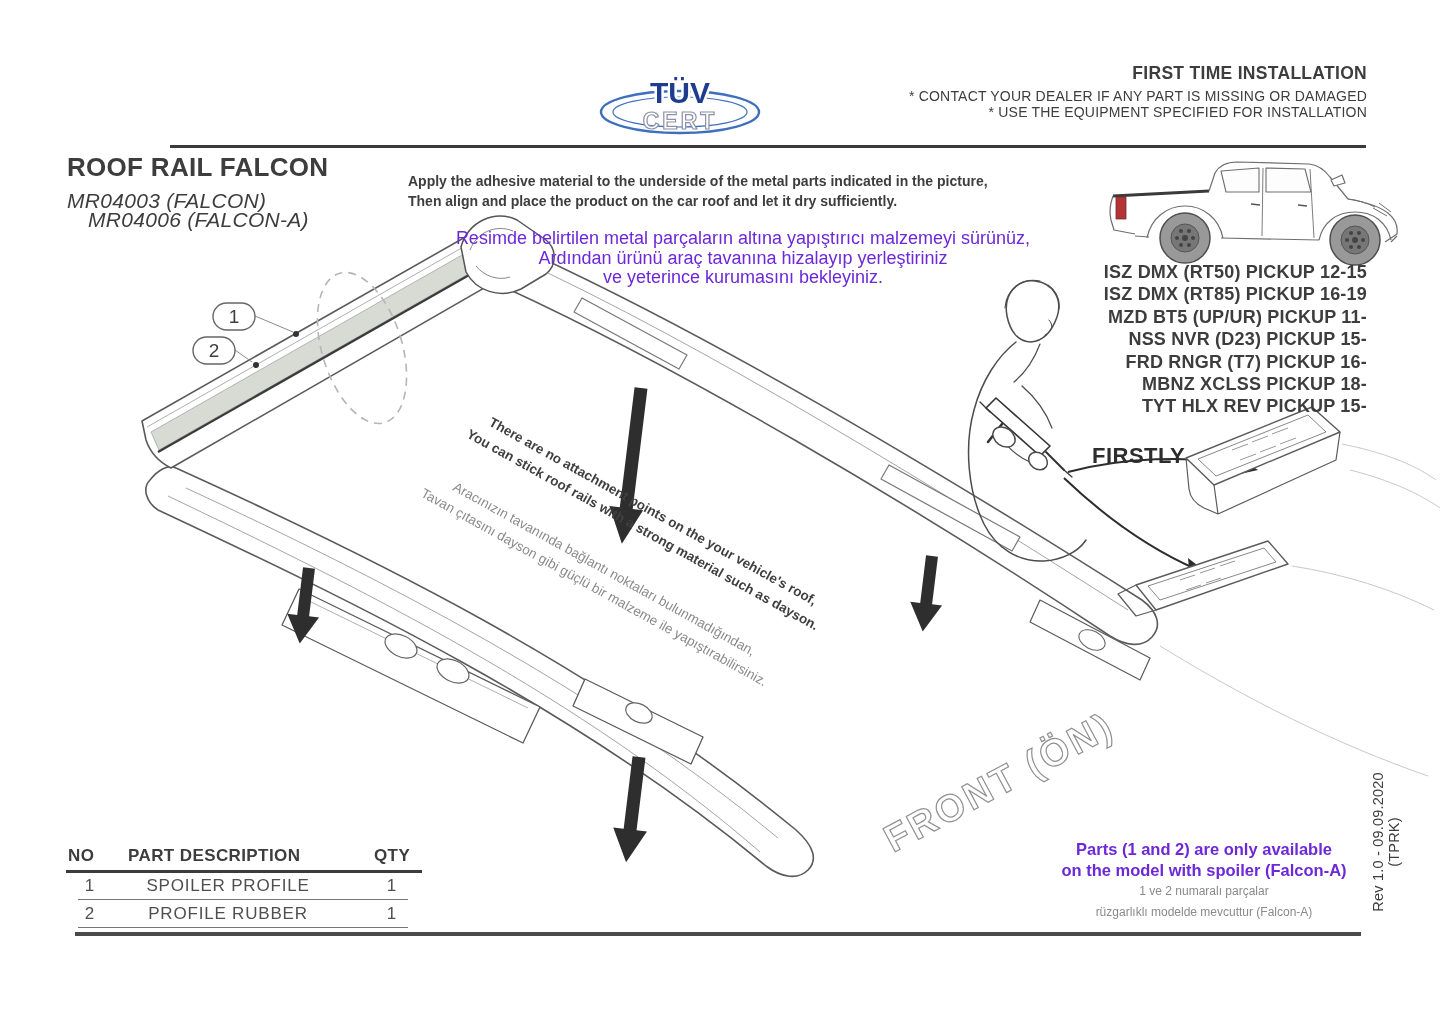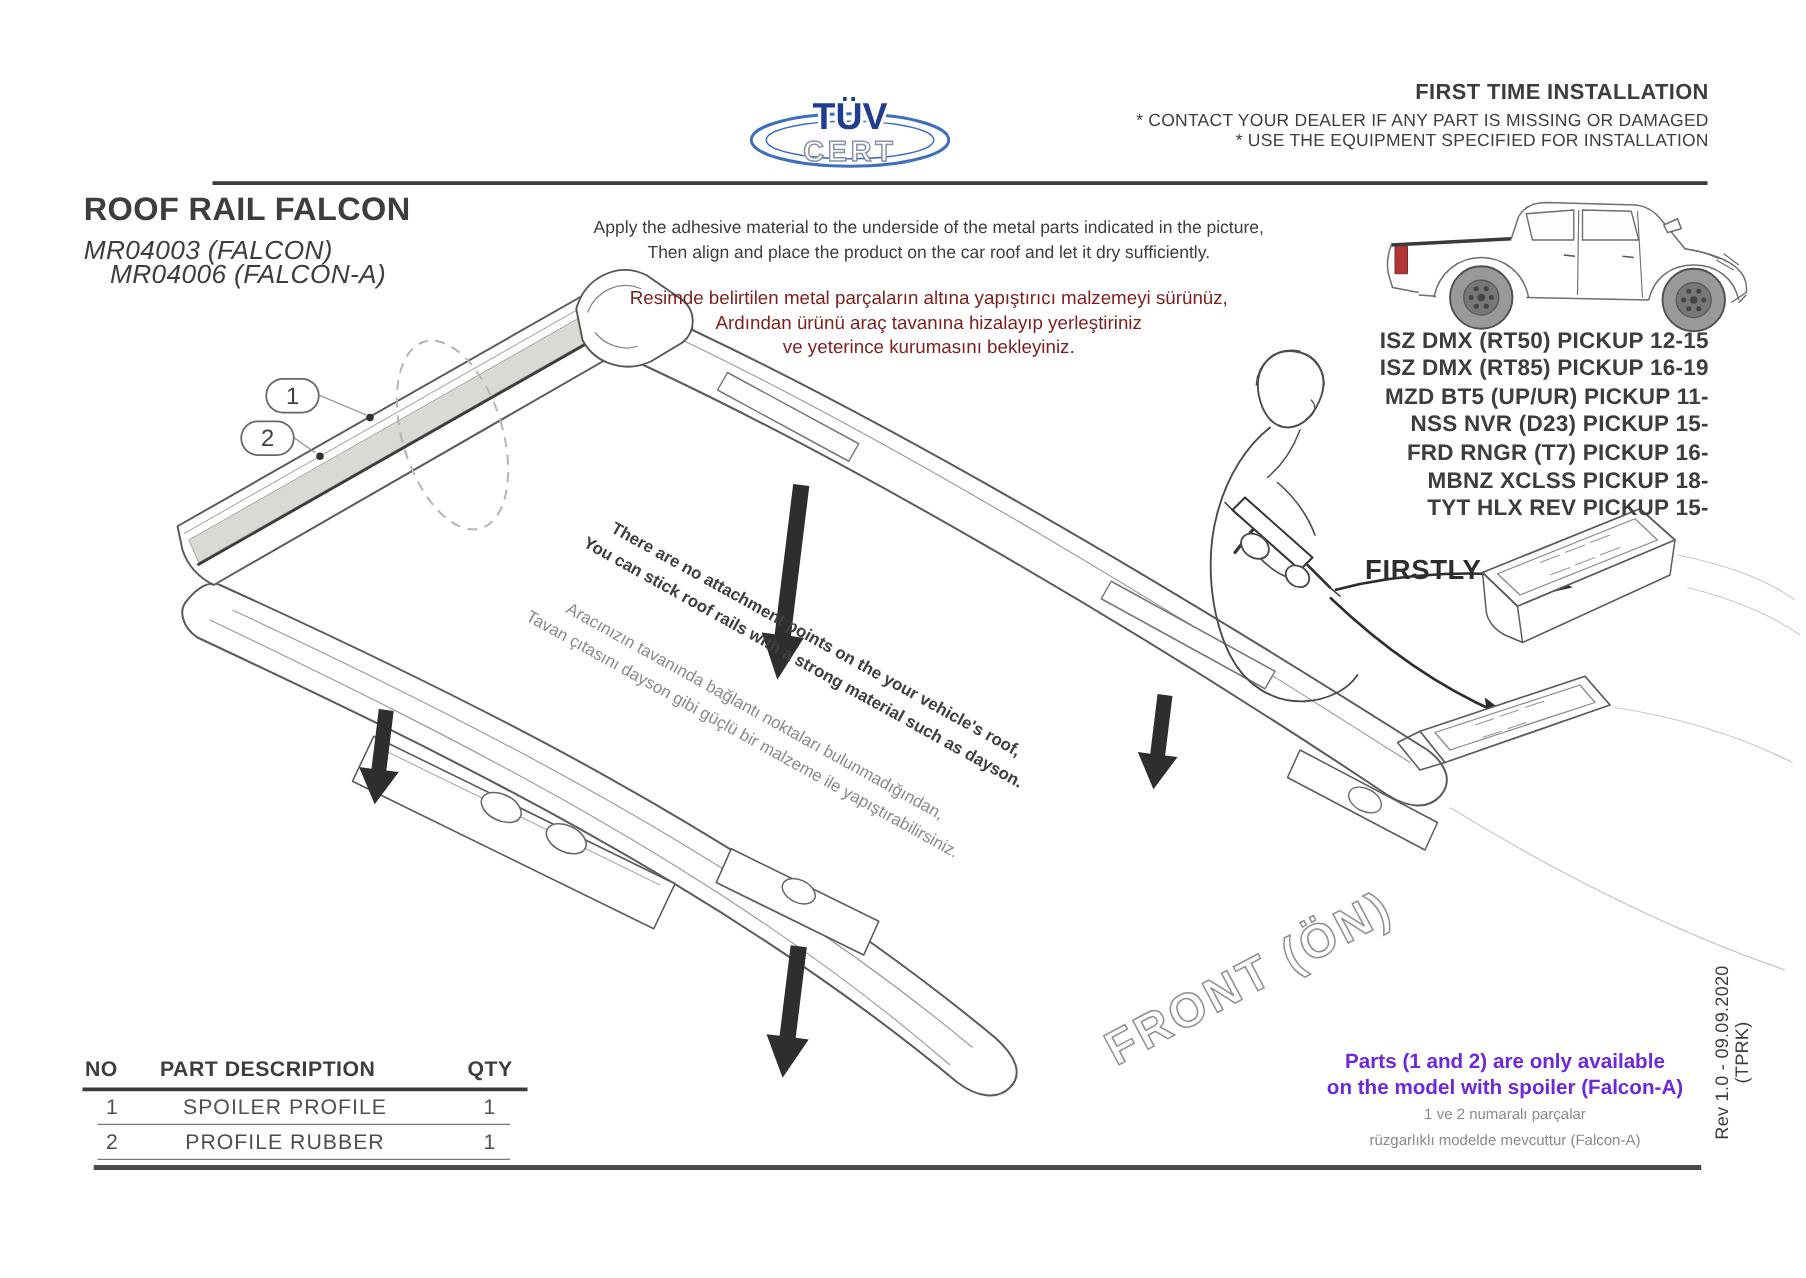--- a/index.html
+++ b/index.html
@@ -5,22 +5,22 @@
   html,body{margin:0;padding:0;background:#fff;}
   .page{position:relative;width:1445px;height:1022px;background:#ffffff;overflow:hidden;
         font-family:"Liberation Sans", sans-serif;color:#3d3d3d;}
   .abs{position:absolute;}
   .art{position:absolute;left:0;top:0;}
   .hdr-title{right:78px;top:63px;font-size:17.5px;font-weight:bold;letter-spacing:.3px;text-align:right;margin-left:18px;}
   .hdr-notes{right:78px;top:88px;font-size:14px;line-height:16.4px;text-align:right;letter-spacing:.2px;}
   .hrule{left:170px;top:145px;width:1196px;height:2.5px;background:#3b3b3b;}
   .prod-title{left:67px;top:152px;font-size:26px;font-weight:bold;letter-spacing:.3px;}
   .prod-code{left:67px;font-size:21px;font-style:italic;letter-spacing:.3px;}
-  .instr-en{left:408px;top:171px;width:670px;text-align:center;font-size:14px;font-weight:normal;line-height:20px;}
-  .instr-tr{left:408px;top:229px;width:670px;text-align:center;font-size:15px;line-height:19.5px;color:#7f1d1d;}
+  .instr-en{left:408px;top:171px;width:670px;text-align:left;font-size:14px;font-weight:bold;line-height:20px;}
+  .instr-tr{left:408px;top:229px;width:670px;text-align:center;font-size:18px;line-height:19.5px;color:#6d28d9;}
   .vehicles{right:78px;top:261px;text-align:right;font-size:18px;font-weight:bold;line-height:22.4px;letter-spacing:.2px;}
   .firstly{left:1092px;top:443px;font-size:22px;font-weight:bold;letter-spacing:.5px;color:#2d2d2d;}
   .diag{transform-origin:0 0;text-align:center;line-height:21px;font-size:13.5px;}
   .diag-en{left:470px;top:398px;width:430px;transform:rotate(29deg);font-weight:bold;color:#3f3f3f;}
   .diag-tr{left:406px;top:447px;width:465px;transform:rotate(29deg);color:#8a8a8a;}
   .tbl-h{top:846px;font-size:17px;font-weight:bold;letter-spacing:.4px;}
   .tbl-c{font-size:17px;color:#4f4f4f;letter-spacing:.8px;text-align:center;}
   .h-line{height:2.5px;background:#3b3b3b;}
   .r-line{height:1.2px;background:#777;}
   .avail{left:1023px;top:839px;width:362px;text-align:center;line-height:21px;}

